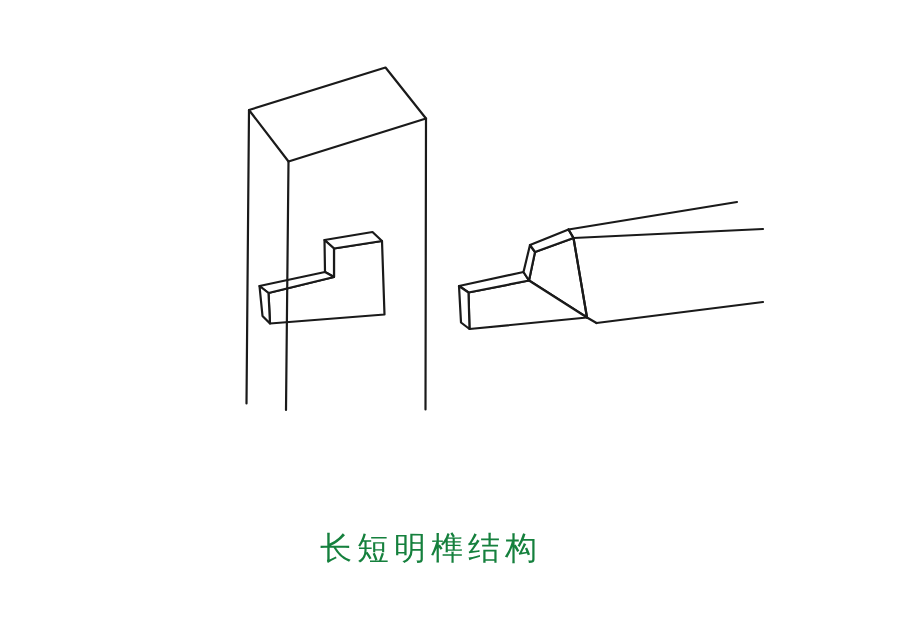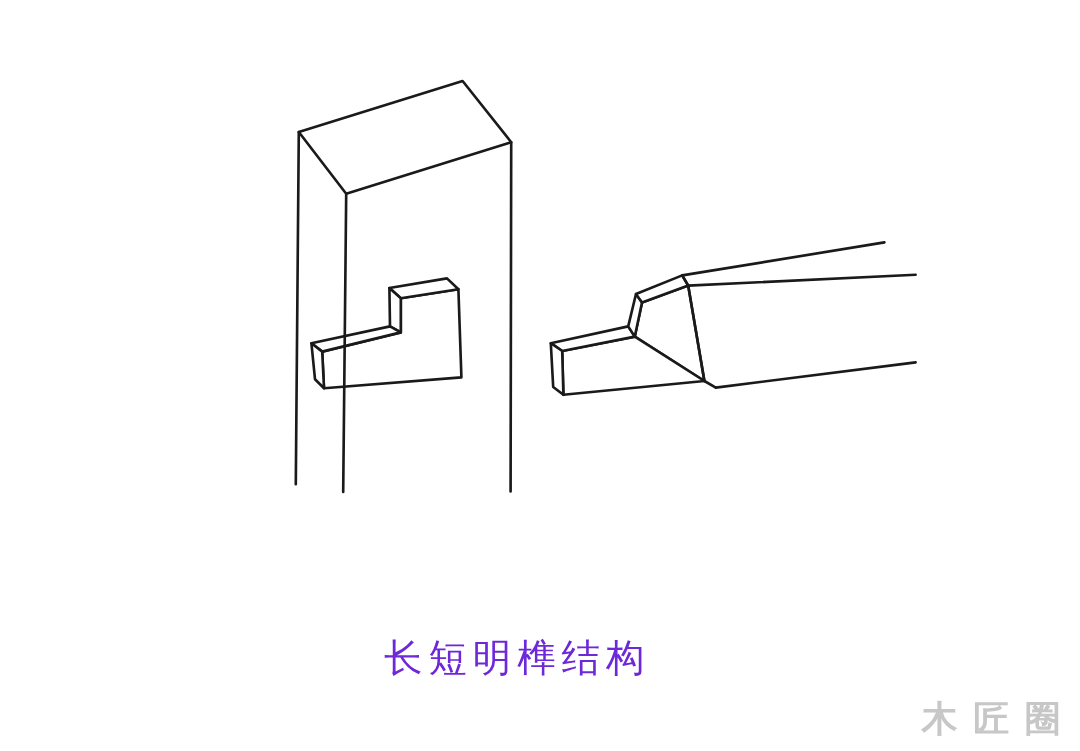--- a/index.html
+++ b/index.html
@@ -22,21 +22,21 @@
     display: block;
   }
   .caption {
     position: absolute;
     left: 431px;
     top: 529px;
     transform: translateX(-50%);
     font-size: 32px;
     letter-spacing: 5px;
     line-height: 38px;
-    color: #6d28d9;
+    color: #15803d;
     white-space: nowrap;
   }
   .watermark {
     position: absolute;
     left: 768px;
     top: 582px;
     font-size: 30px;
     font-weight: 700;
     letter-spacing: 13px;
     line-height: 36px;
@@ -79,15 +79,14 @@
       <path d="M573.5,238 L763,229"></path>
       <path d="M568.5,229.5 L573.5,238"></path>
       <path d="M573.5,238 L587,317.5"></path>
       <path d="M587,317.5 L596.5,323"></path>
       <path d="M596.5,323 L763,302"></path>
     </g>
   </svg>
 
   <div class="caption">长短明榫结构</div>
 
-  <div class="watermark">木匠圈</div>
 
 </div>
 
 </body></html>

